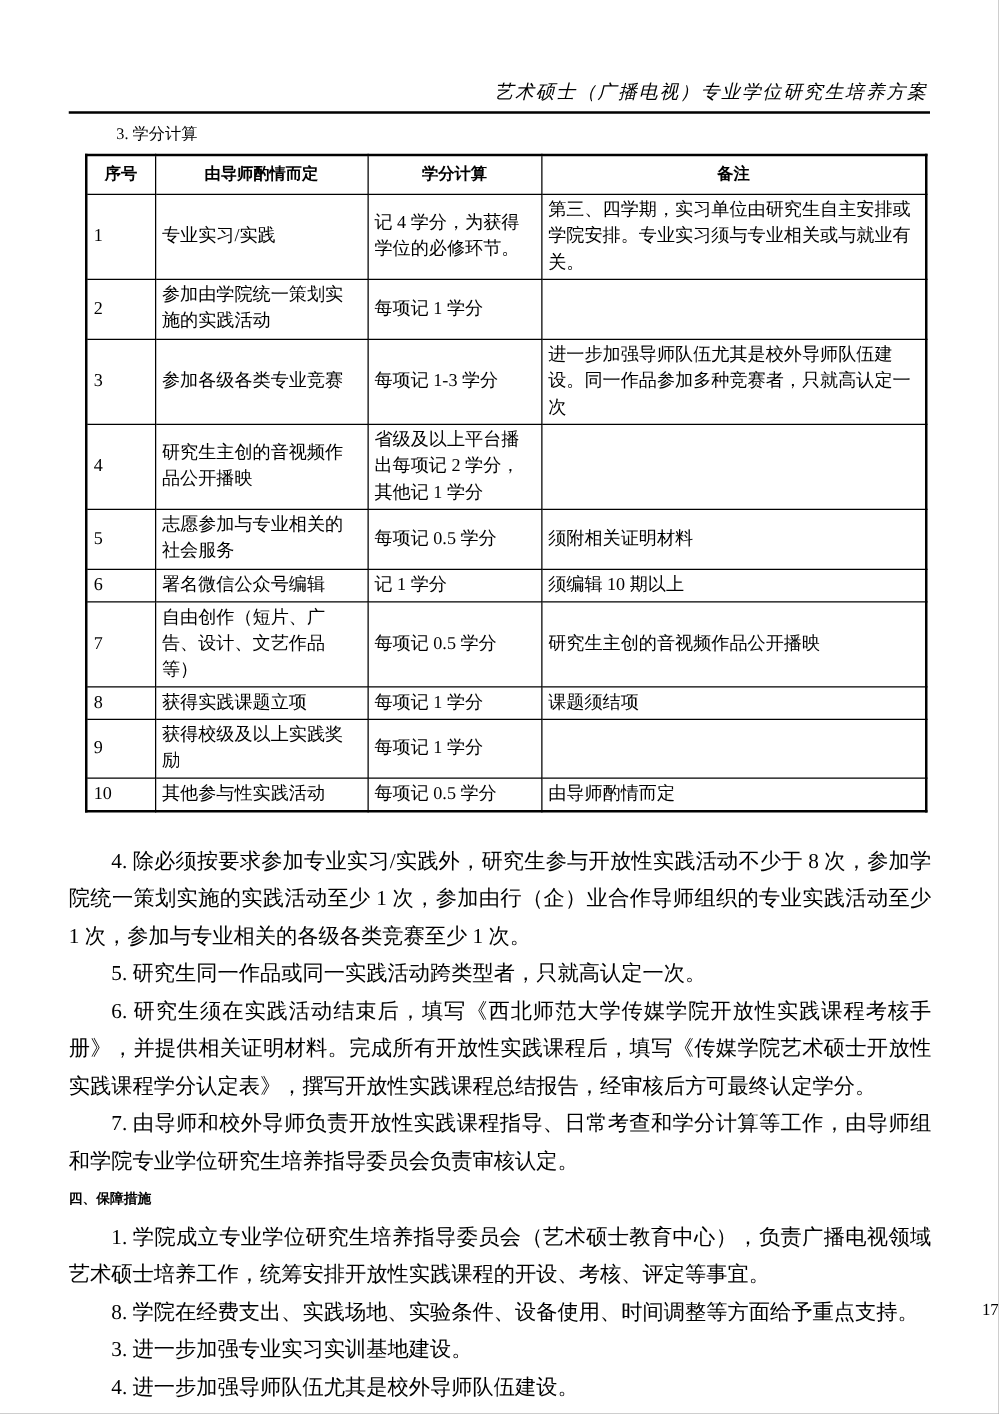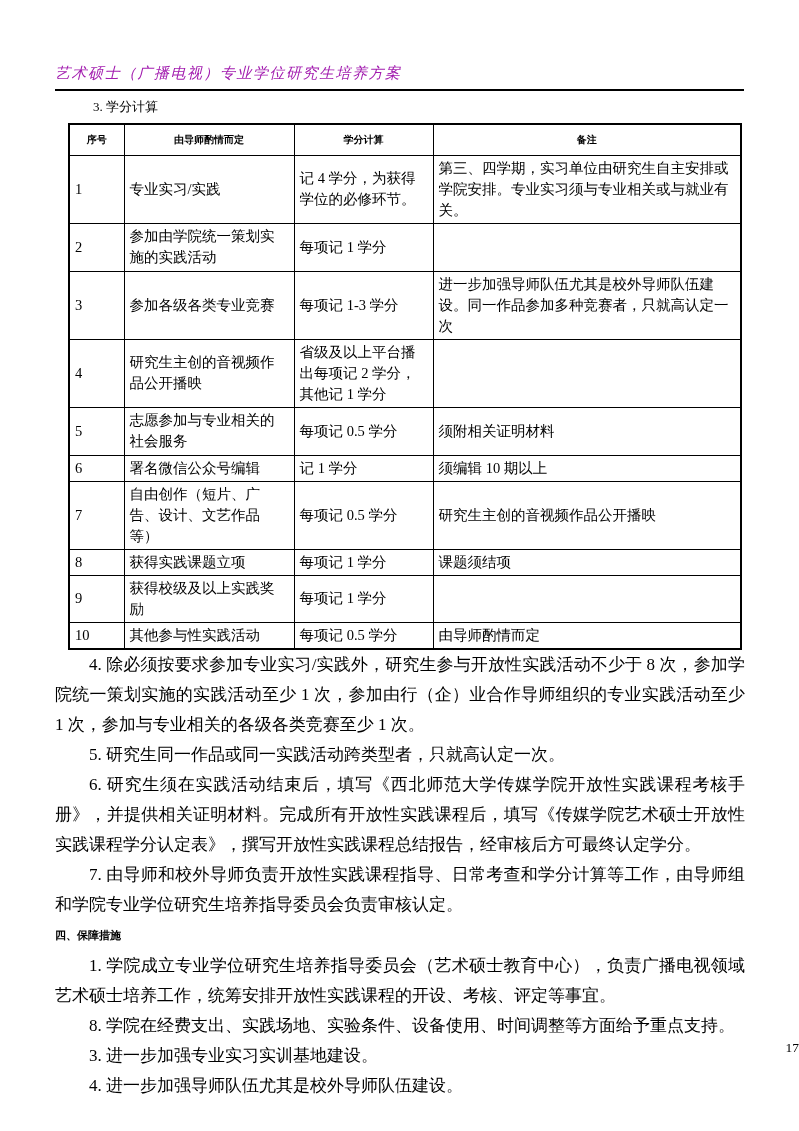--- a/index.html
+++ b/index.html
@@ -8,25 +8,25 @@
     position:relative;
     width:799px; height:1131px;
     margin:0 auto;
     background:#ffffff;
     color:#000;
     font-family:"Liberation Serif","DejaVu Serif",serif;
     overflow:hidden;
   }
   .running-head {
     position:absolute; top:64px; left:55px; right:57px;
-    text-align:left;
+    text-align:right;
     font-size:15px;
     font-style:italic;
     letter-spacing:1.5px;
-    color:#a21caf;
+    color:#000000;
   }
   .head-rule {
     position:absolute; top:89px; left:55px; right:55px;
     height:0; border-top:2.5px solid #000;
   }
   .content {
     position:absolute; top:98px; left:55px; width:690px;
   }
   .sec3-heading {
     font-size:13px;
@@ -43,28 +43,28 @@
   }
   table.credit-table td, table.credit-table th {
     border:1px solid #000;
     padding:2px 5px;
     vertical-align:middle;
     line-height:1.45;
     font-weight:normal;
     text-align:left;
     overflow:hidden;
   }
-  table.credit-table th { font-weight:bold; text-align:center; font-size:10px; }
+  table.credit-table th { font-weight:bold; text-align:center; font-size:13px; }
   td.c-no { text-align:center; }
   tr.h-head { height:31px; }
   tr.h48 { height:48px; }
   tr.h62 { height:62px; }
   tr.h40 { height:40px; }
   tr.h24 { height:24px; }
-  .bodytext { margin-top:0; font-size:17px; line-height:30px; text-align:justify; }
+  .bodytext { margin-top:24px; font-size:17px; line-height:30px; text-align:justify; }
   .para { text-indent:2em; }
   .sec4-heading { font-weight:bold; font-size:11px; line-height:31px; }
   .page-number {
     position:absolute; top:1040px; left:0; right:0;
     text-align:right; font-size:13.5px;padding-left:36px;
   }
 </style>
 </head>
 <body>
 

